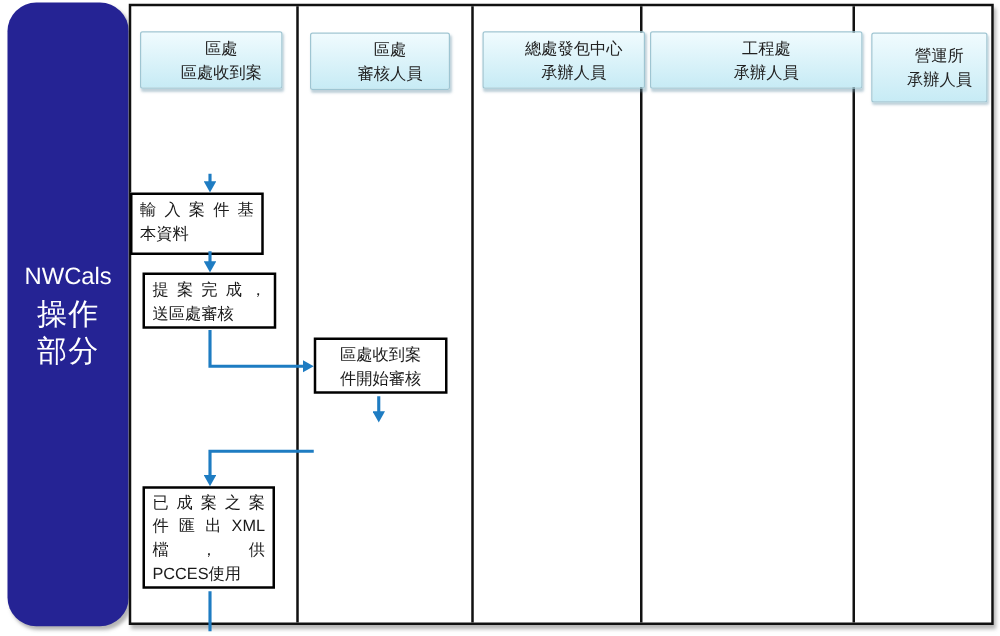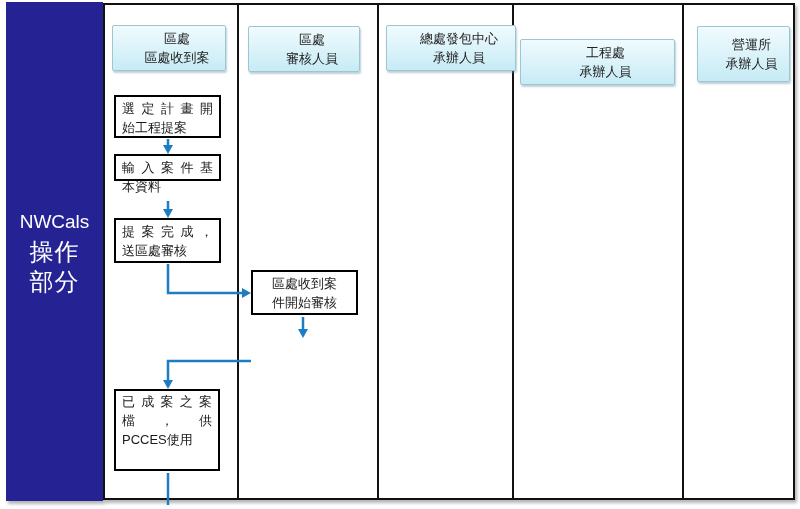--- a/index.html
+++ b/index.html
@@ -15,21 +15,21 @@
   html,body{margin:0;padding:0;background:#ffffff;}
   .stage{
     position:relative;width:800px;height:509px;background:#ffffff;
     font-family:"Liberation Sans","DejaVu Sans",sans-serif;
     color:var(--text);overflow:hidden;
   }
   .sidebar{
     position:absolute;left:6px;top:2px;width:97px;height:499px;
     background:var(--sidebar-bg);
     display:flex;flex-direction:column;justify-content:center;align-items:center;
-    color:#ffffff;box-shadow:2px 3px 3px rgba(120,120,120,.55);
+    color:#ffffff;box-shadow:2px 3px 3px rgba(120,120,120,.55);border-radius:23px;
   }
   .sidebar .sb-line{font-size:24px;line-height:30px;letter-spacing:1px;text-align:center;}
   .sidebar .sb-line.latin{font-size:19px;letter-spacing:0;}
   .chart{
     position:absolute;left:103px;top:3px;width:692px;height:497px;
     border:2px solid var(--lane-border);box-sizing:border-box;background:#ffffff;
     box-shadow:2px 3px 3px rgba(120,120,120,.55);
   }
   .lane-divider{position:absolute;top:0;bottom:0;width:2px;background:var(--lane-border);}
   .lane-header{
@@ -76,47 +76,44 @@
     <span>區處收到案</span>
   </div>
   <div class="lane-header" style="left:248px;top:26px;width:112px;height:46px">
     <span>區處</span>
     <span>審核人員</span>
   </div>
   <div class="lane-header" style="left:386px;top:25px;width:130px;height:46px">
     <span>總處發包中心</span>
     <span>承辦人員</span>
   </div>
-  <div class="lane-header" style="left:520px;top:39px;width:155px;height:46px">
+  <div class="lane-header" style="left:520px;top:25px;width:170px;height:46px">
     <span>工程處</span>
     <span>承辦人員</span>
   </div>
   <div class="lane-header" style="left:697px;top:26px;width:93px;height:56px">
     <span>營運所</span>
     <span>承辦人員</span>
   </div>
 
-  <div class="step" style="left:114px;top:95px;width:107px;height:43px">
-    <span class="ln j">選定計畫開</span>
-    <span class="ln l">始工程提案</span>
-  </div>
-  <div class="step" style="left:114px;top:154px;width:107px;height:27px">
+  <div class="step" style="left:104px;top:154px;width:107px;height:50px">
     <span class="ln j">輸入案件基</span>
     <span class="ln l">本資料</span>
   </div>
   <div class="step" style="left:114px;top:218px;width:107px;height:45px">
     <span class="ln j">提案完成，</span>
     <span class="ln l">送區處審核</span>
   </div>
   <div class="step" style="left:251px;top:270px;width:107px;height:45px">
     <span class="ln c">區處收到案</span>
     <span class="ln c">件開始審核</span>
   </div>
   <div class="step" style="left:114px;top:389px;width:106px;height:82px;padding-top:1px">
     <span class="ln j">已成案之案</span>
+    <span class="ln j">件匯出XML</span>
     <span class="ln j">檔，供</span>
     <span class="ln l">PCCES使用</span>
   </div>
 
   <svg class="connectors" width="800" height="509" viewBox="0 0 800 509">
     <defs>
       <marker id="arr" markerUnits="userSpaceOnUse" markerWidth="10" markerHeight="10" refX="1" refY="5" orient="auto">
         <path class="head" d="M0,0 L9,5 L0,10 Z"></path>
       </marker>
     </defs>

